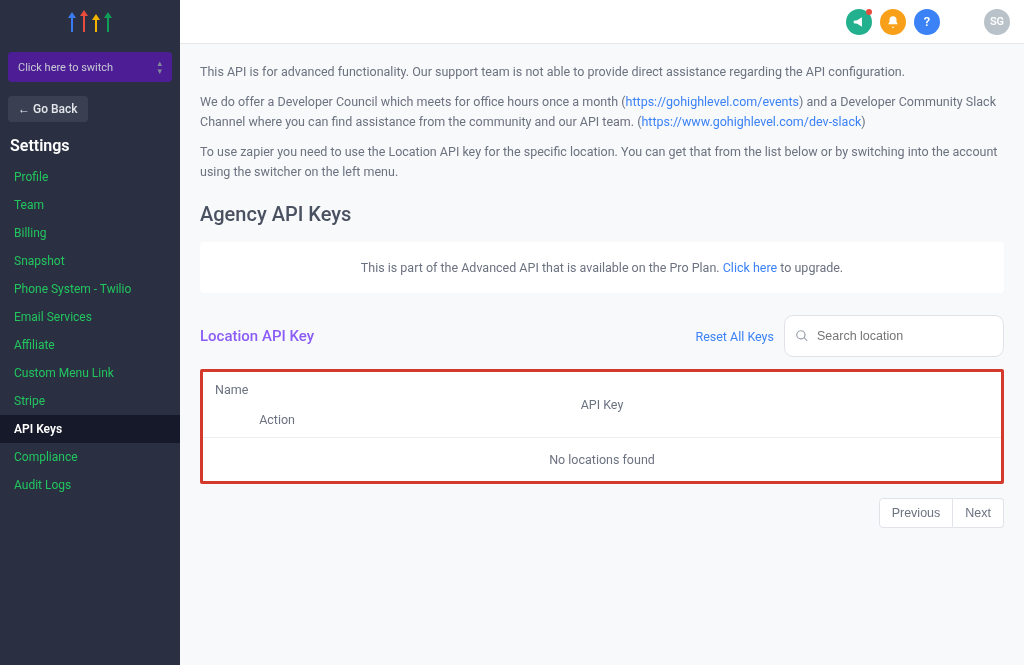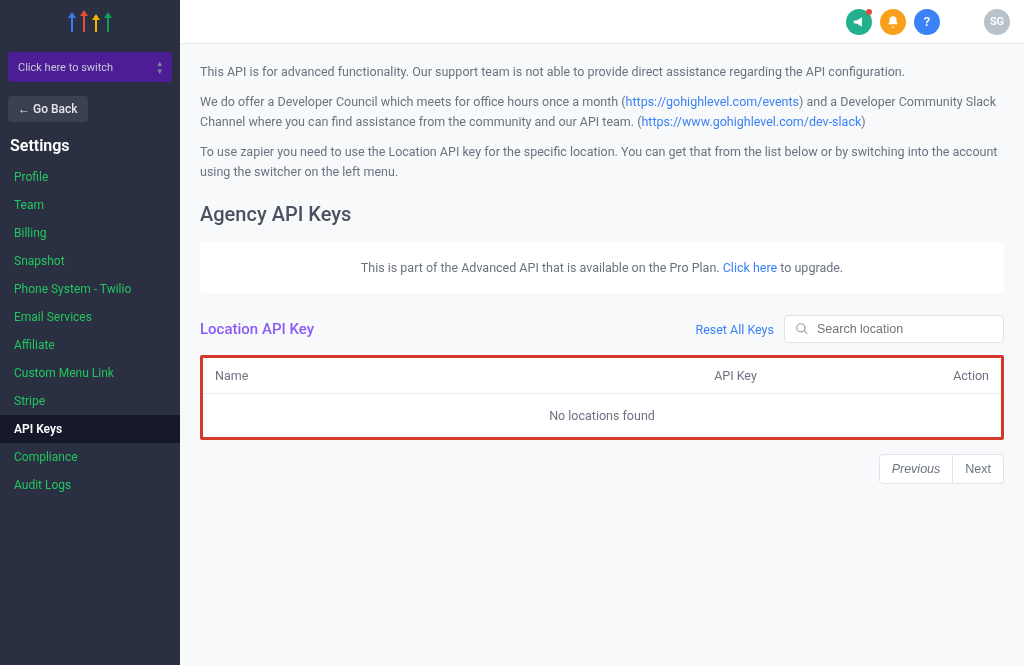--- a/index.html
+++ b/index.html
@@ -34,34 +34,34 @@
     
     .heading { font-size: 20px; color: #4a5160; font-weight: 500; margin: 20px 0 16px 0; }
     
     .upgrade-box { background: #ffffff; border-radius: 4px; padding: 18px; text-align: center; font-size: 12.5px; color: #6b7280; margin-bottom: 22px; }
     .upgrade-box a { color: #3b82f6; text-decoration: none; margin-top: 10px; }
     
     .location-row { display: flex; justify-content: space-between; align-items: center; margin-bottom: 12px; }
     .sub-heading { font-size: 15px; color: #8b5cf6; font-weight: 500; }
     .loc-controls { display: flex; align-items: center; gap: 10px; }
     .reset-link { color: #3b82f6; font-size: 12.5px; text-decoration: none; }
-    .search-wrap { display: flex; align-items: center; background: #ffffff; border: 1px solid #e0e3e8; border-radius: 4px; padding: 6px 10px; width: 220px; }
+    .search-wrap { display: flex; align-items: center; background: #ffffff; border: 1px solid #e0e3e8; border-radius: 9px; padding: 13px 10px; width: 220px; }
     .search-wrap svg { width: 14px; height: 14px; fill: #9ba2ad; margin-right: 8px; }
     .search-wrap input { border: none; outline: none; font-size: 12.5px; flex: 1; color: #6b7280; }
     
     .table-frame { border: 3px solid #d33a2c; border-radius: 2px; background: #ffffff; }
-    .table-header { display: flex; padding: 10px 12px; border-bottom: 1px solid #eceef1; font-size: 12.5px; color: #6b7280; }
+    .table-header { display: flex; padding: 10px 12px; border-bottom: 1px solid #eceef1; font-size: 12.5px; color: #6b7280; flex-direction: column; }
     .col-name { flex: 1; }
     .col-key { flex: 1; text-align: center; }
     .col-action { width: 80px; text-align: right; }
     .empty-row { text-align: center; padding: 14px; font-size: 12.5px; color: #6b7280; }
     
     .pager { display: flex; justify-content: flex-end; gap: 0; margin-top: 14px; }
     .pager button { background: #ffffff; border: 1px solid #e0e3e8; padding: 7px 12px; font-size: 12.5px; color: #6b7280; cursor: pointer; }
-    .pager button:first-child { border-radius: 4px 0 0 4px; font-style: italic; }
+    .pager button:first-child { border-radius: 4px 0 0 4px; }
     .pager button:last-child { border-radius: 0 4px 4px 0; border-left: none; }
   </style>
 </head>
 <body>
 
 <div class="sidebar">
   <div class="logo-area">
     <div class="logo-arrows">
       <svg width="10" height="24" viewBox="0 0 10 24">
           <path d="M5 2 L9 8 L6 8 L6 22 L4 22 L4 8 L1 8 Z" fill="#3a7cf0"></path>

